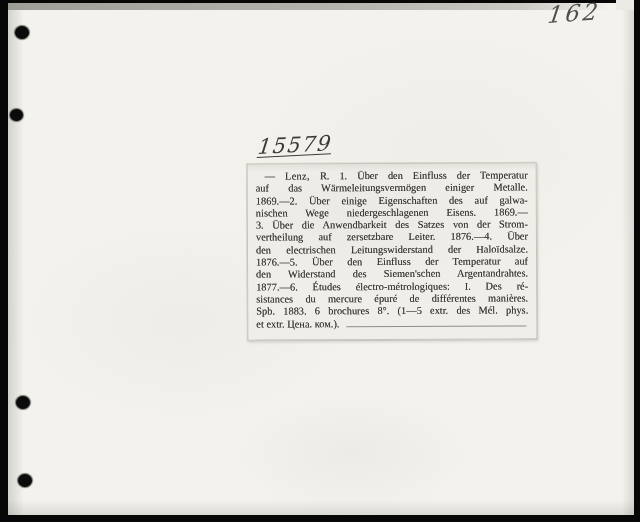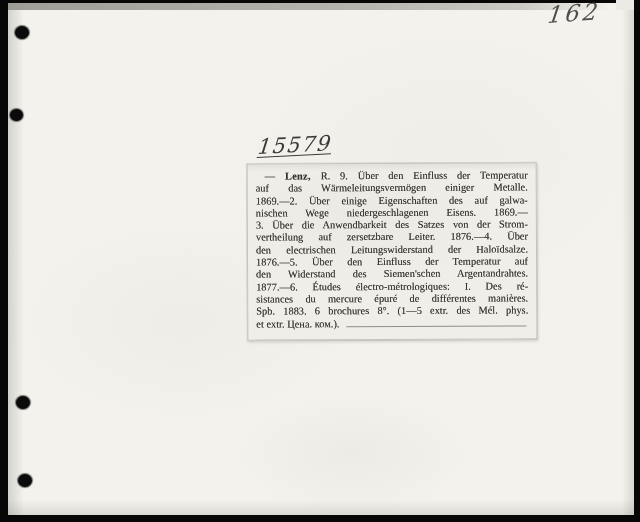--- a/index.html
+++ b/index.html
@@ -101,21 +101,21 @@
   }
   .line {
     height: 12.3px;
     line-height: 12.3px;
     text-align: justify;
     text-align-last: justify;
     white-space: normal;
     overflow: visible;
   }
   .line-first { padding-left: 9px; }
-  .author { font-weight: bold; letter-spacing: 0.3px; }
+  .author { font-weight: normal; letter-spacing: 0.3px; }
   .line-last {
     display: flex;
     align-items: baseline;
     text-align: left;
     text-align-last: left;
   }
   .filler-rule {
     flex: 1;
     align-self: flex-end;
     height: 0;
@@ -134,21 +134,21 @@
 <div class="hole hole-2"></div>
 <div class="hole hole-3"></div>
 <div class="hole hole-4"></div>
 
 <div class="handwriting page-number">162</div>
 
 <div class="handwriting inventory-number">15579</div>
 
 <div class="clipping">
   <div class="entry">
-    <div class="line line-first"><span>—</span> <span class="author">Lenz,</span> <span>R. 9. Über den Einfluss der Temperatur</span></div>
+    <div class="line line-first"><span>—</span> <span class="author">Lenz,</span> <span>R. 1. Über den Einfluss der Temperatur</span></div>
     <div class="line">auf das Wärmeleitungsvermögen einiger Metalle.</div>
     <div class="line">1869.—2. Über einige Eigenschaften des auf galwa-</div>
     <div class="line">nischen Wege niedergeschlagenen Eisens. 1869.—</div>
     <div class="line">3. Über die Anwendbarkeit des Satzes von der Strom-</div>
     <div class="line">vertheilung auf zersetzbare Leiter. 1876.—4. Über</div>
     <div class="line">den electrischen Leitungswiderstand der Haloïdsalze.</div>
     <div class="line">1876.—5. Über den Einfluss der Temperatur auf</div>
     <div class="line">den Widerstand des Siemen'schen Argentandrahtes.</div>
     <div class="line">1877.—6. Études électro-métrologiques: I. Des ré-</div>
     <div class="line">sistances du mercure épuré de différentes manières.</div>

